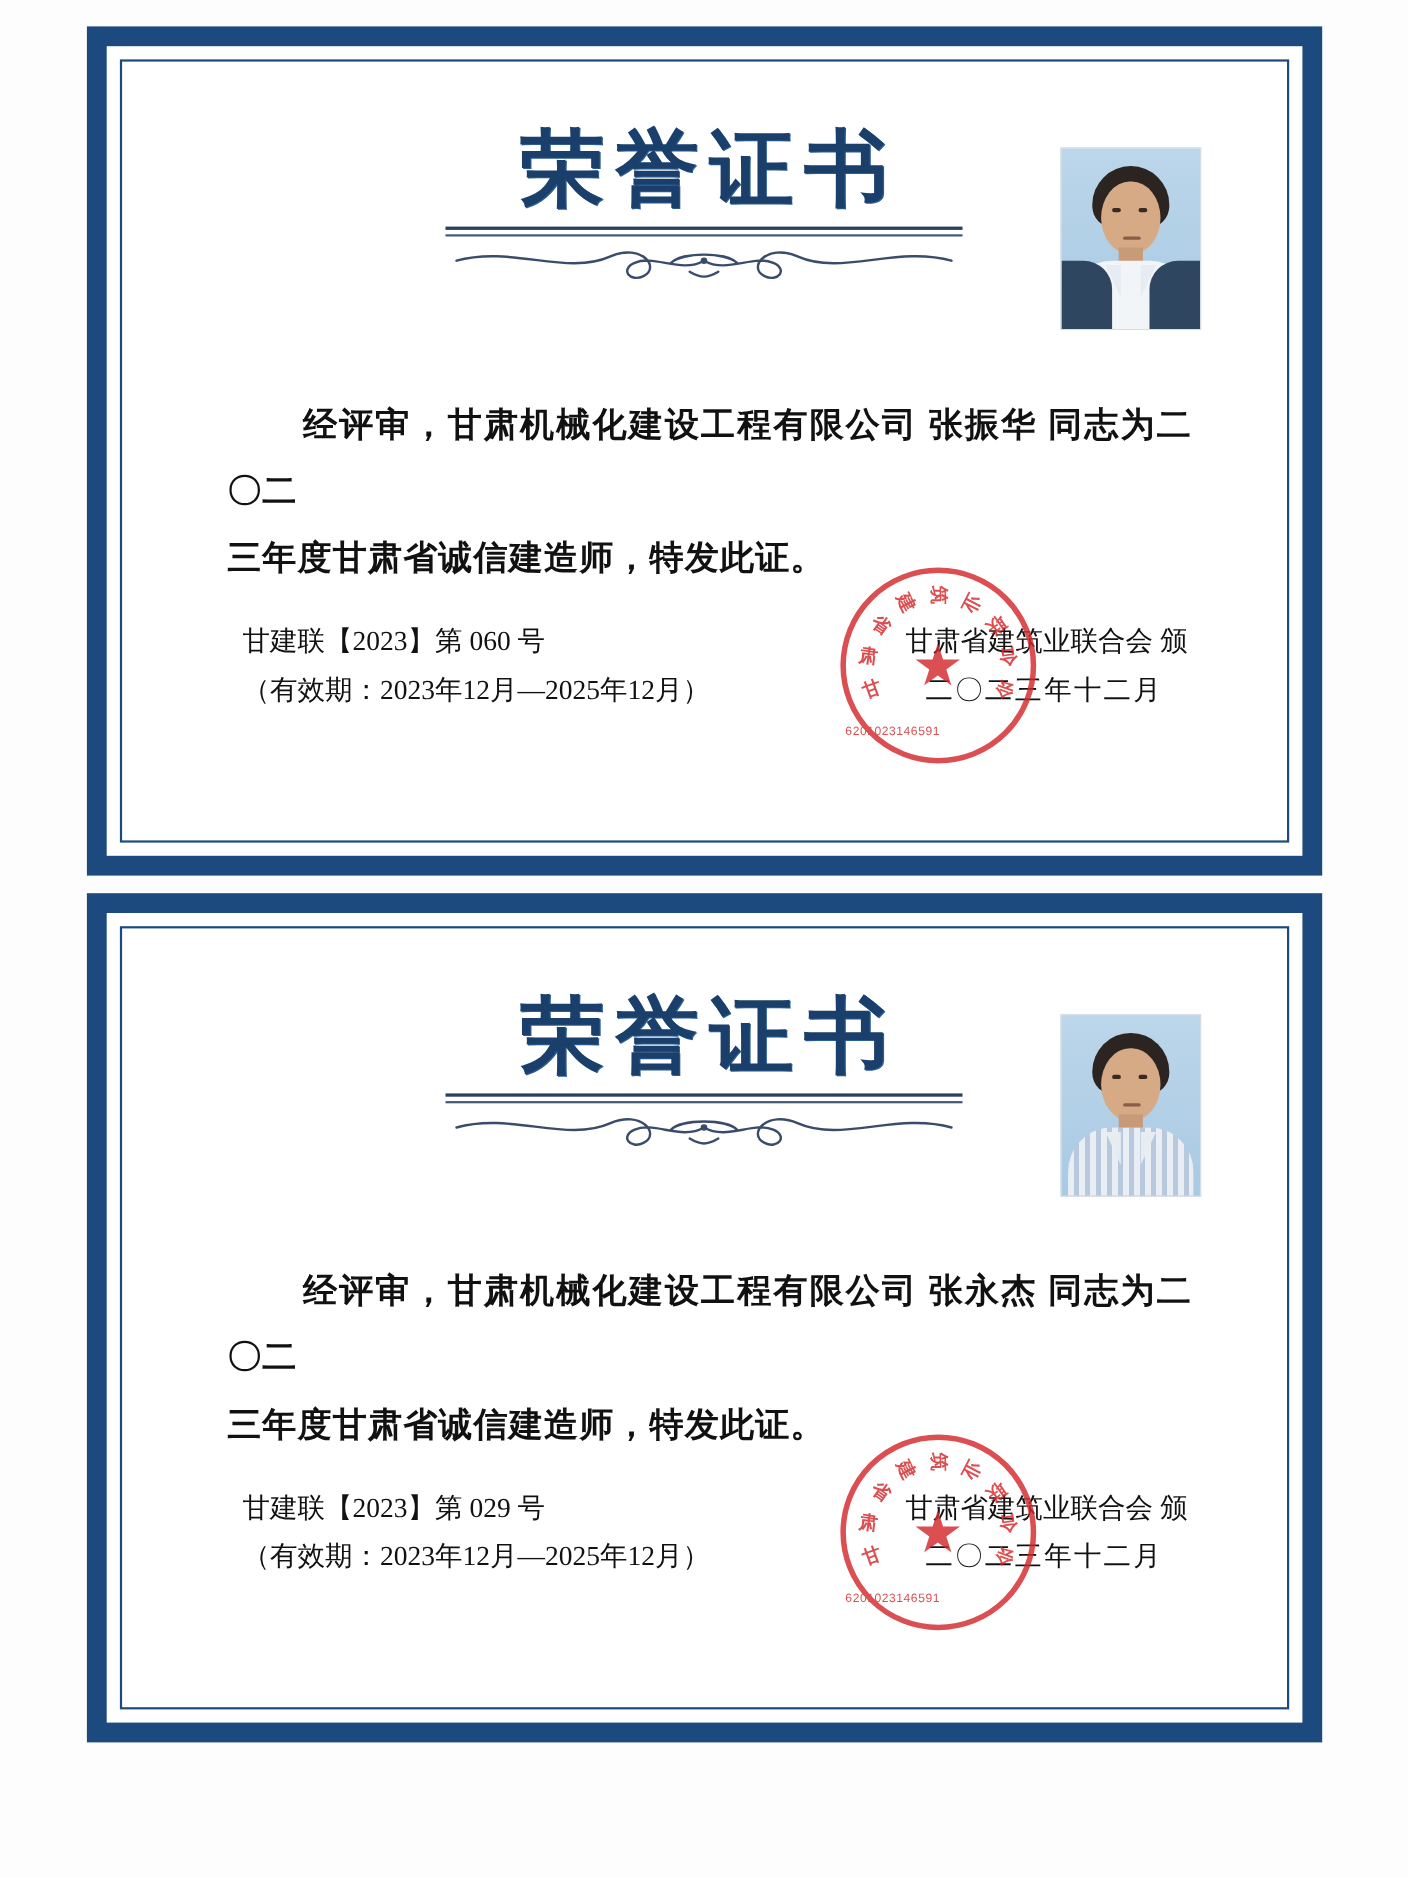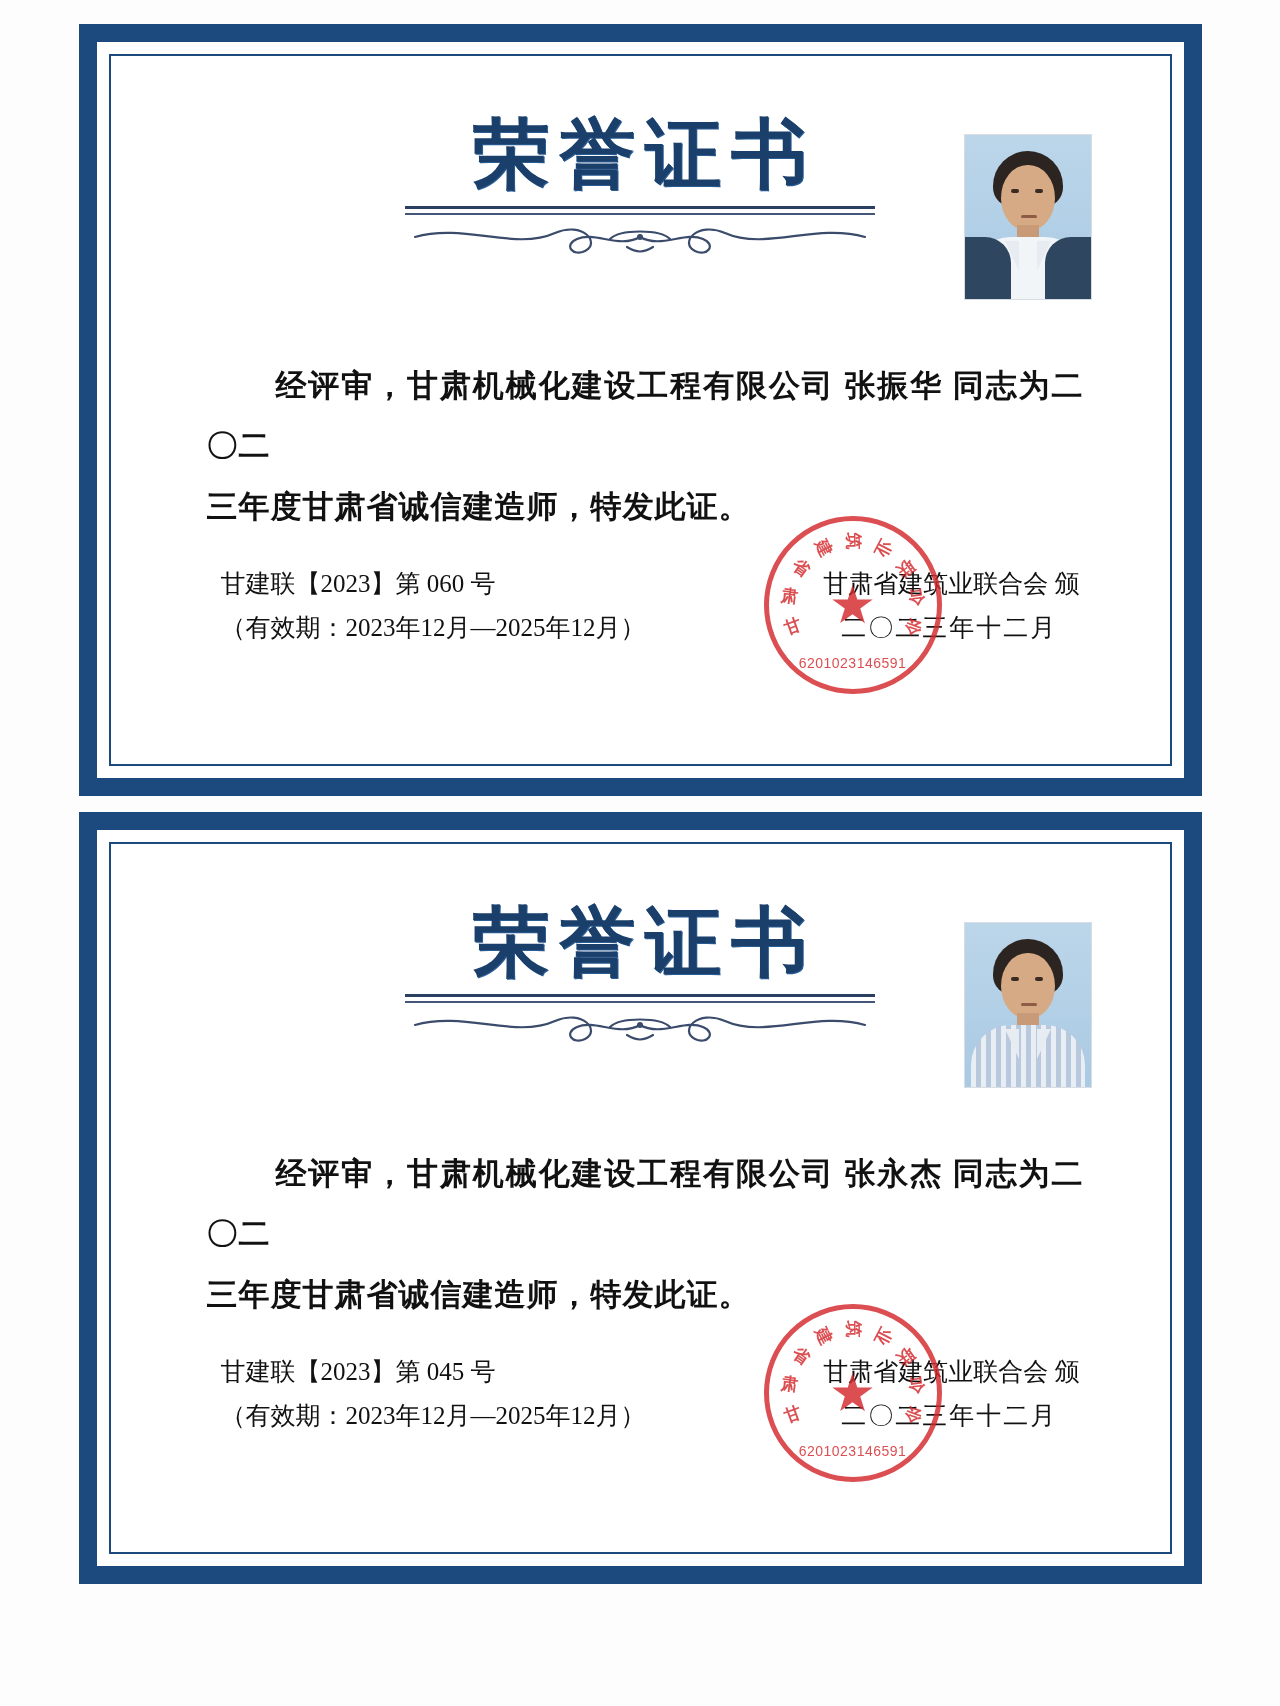--- a/index.html
+++ b/index.html
@@ -267,22 +267,21 @@
     color: #d4282b;
     transform-origin: 0 0;
     white-space: nowrap;
     font-family: "Liberation Serif", "DejaVu Serif", serif;
   }
   .seal .bottom-code {
     position: absolute;
     left: 0;
     right: 0;
     bottom: 14px;
-    text-align: center;
-    font-size: 14px;
+    font-size: 11px;
     color: #d4282b;
     letter-spacing: 0.5px;
     font-family: "Liberation Sans", sans-serif;
   }
 </style>
 </head>
 <body>
 
 <div class="page">
 
@@ -388,21 +387,21 @@
         <div class="collar-r"></div>
       </div>
 
       <div class="body-text">
         <span class="indent"></span><span>经评审，甘肃机械化建设工程有限公司  张永杰  同志为二〇二</span><br>
         <span>三年度甘肃省诚信建造师，特发此证。</span>
       </div>
 
       <div class="footer">
         <div class="footer-left">
-          <div>甘建联【2023】第 045 号</div>
+          <div>甘建联【2023】第 029 号</div>
           <div>（有效期：2023年12月—2025年12月）</div>
         </div>
         <div class="footer-right">
           <div>甘肃省建筑业联合会   颁</div>
           <div class="line2">二〇二三年十二月</div>
           <div class="seal">
             <div class="arc-text">
                 <span style="transform: rotate(-110deg) translate(0px, -64px) rotate(90deg) translate(-50%, -50%);">甘</span>
                 <span style="transform: rotate(-82.5deg) translate(0px, -64px) rotate(90deg) translate(-50%, -50%);">肃</span>
                 <span style="transform: rotate(-55deg) translate(0px, -64px) rotate(90deg) translate(-50%, -50%);">省</span>

